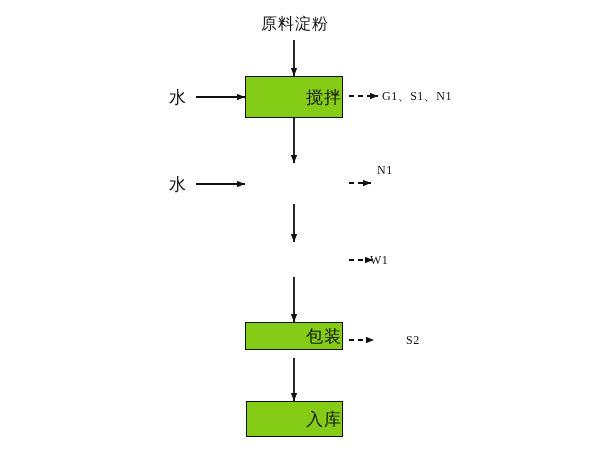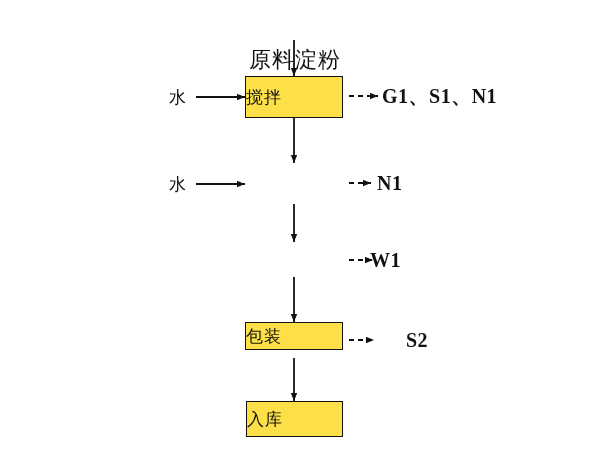--- a/index.html
+++ b/index.html
@@ -26,51 +26,49 @@
     position: absolute;
     left: 0;
     top: 0;
     width: 600px;
     height: 450px;
   }
   .node-box {
     position: absolute;
     box-sizing: border-box;
     border: 1.6px solid #111111;
-    background: #fde047;
+    background: #84cc16;
     display: flex;
     align-items: center;
-    justify-content: flex-start;
+    justify-content: flex-end;
   }
   .node-label {
     font-size: 17px;
     letter-spacing: 1px;
     line-height: 1;
     white-space: nowrap;
     color: #111111;
   }
   .free-label {
     position: absolute;
     white-space: nowrap;
     line-height: 1;
     color: #111111;
   }
   .cjk-label {
     font-size: 17px;
     letter-spacing: 1px;
   }
   .io-label {
-    font-size: 20px;
+    font-size: 12px;
     letter-spacing: 0.5px;
-    font-weight: bold;
   }
   .start-label {
-    font-size: 22px;
+    font-size: 16px;
     letter-spacing: 1px;
-    margin-top: 36px;
   }
 </style>
 </head>
 <body>
 
 <div id="canvas">
 
   <svg class="flow-svg" viewBox="0 0 600 450">
     <defs>
       <marker id="arrowSolid" markerWidth="9" markerHeight="9" refX="8" refY="3.2" orient="auto" markerUnits="userSpaceOnUse">
@@ -117,19 +115,19 @@
   <div class="node-box" style="left:246px; top:401px; width:97px; height:36px;">
     <span class="node-label">入库</span>
   </div>
 
   <div class="free-label cjk-label" style="left:178px; top:97px; transform:translate(-50%,-50%);">水</div>
 
   <div class="free-label cjk-label" style="left:178px; top:184px; transform:translate(-50%,-50%);">水</div>
 
   <div class="free-label io-label" style="left:382px; top:96px; transform:translateY(-50%);">G1、S1、N1</div>
 
-  <div class="free-label io-label" style="left:377px; top:183px; transform:translateY(-50%);">N1</div>
+  <div class="free-label io-label" style="left:377px; top:170px; transform:translateY(-50%);">N1</div>
 
   <div class="free-label io-label" style="left:370px; top:260px; transform:translateY(-50%);">W1</div>
 
   <div class="free-label io-label" style="left:406px; top:340px; transform:translateY(-50%);">S2</div>
 
 </div>
 
 </body></html>

